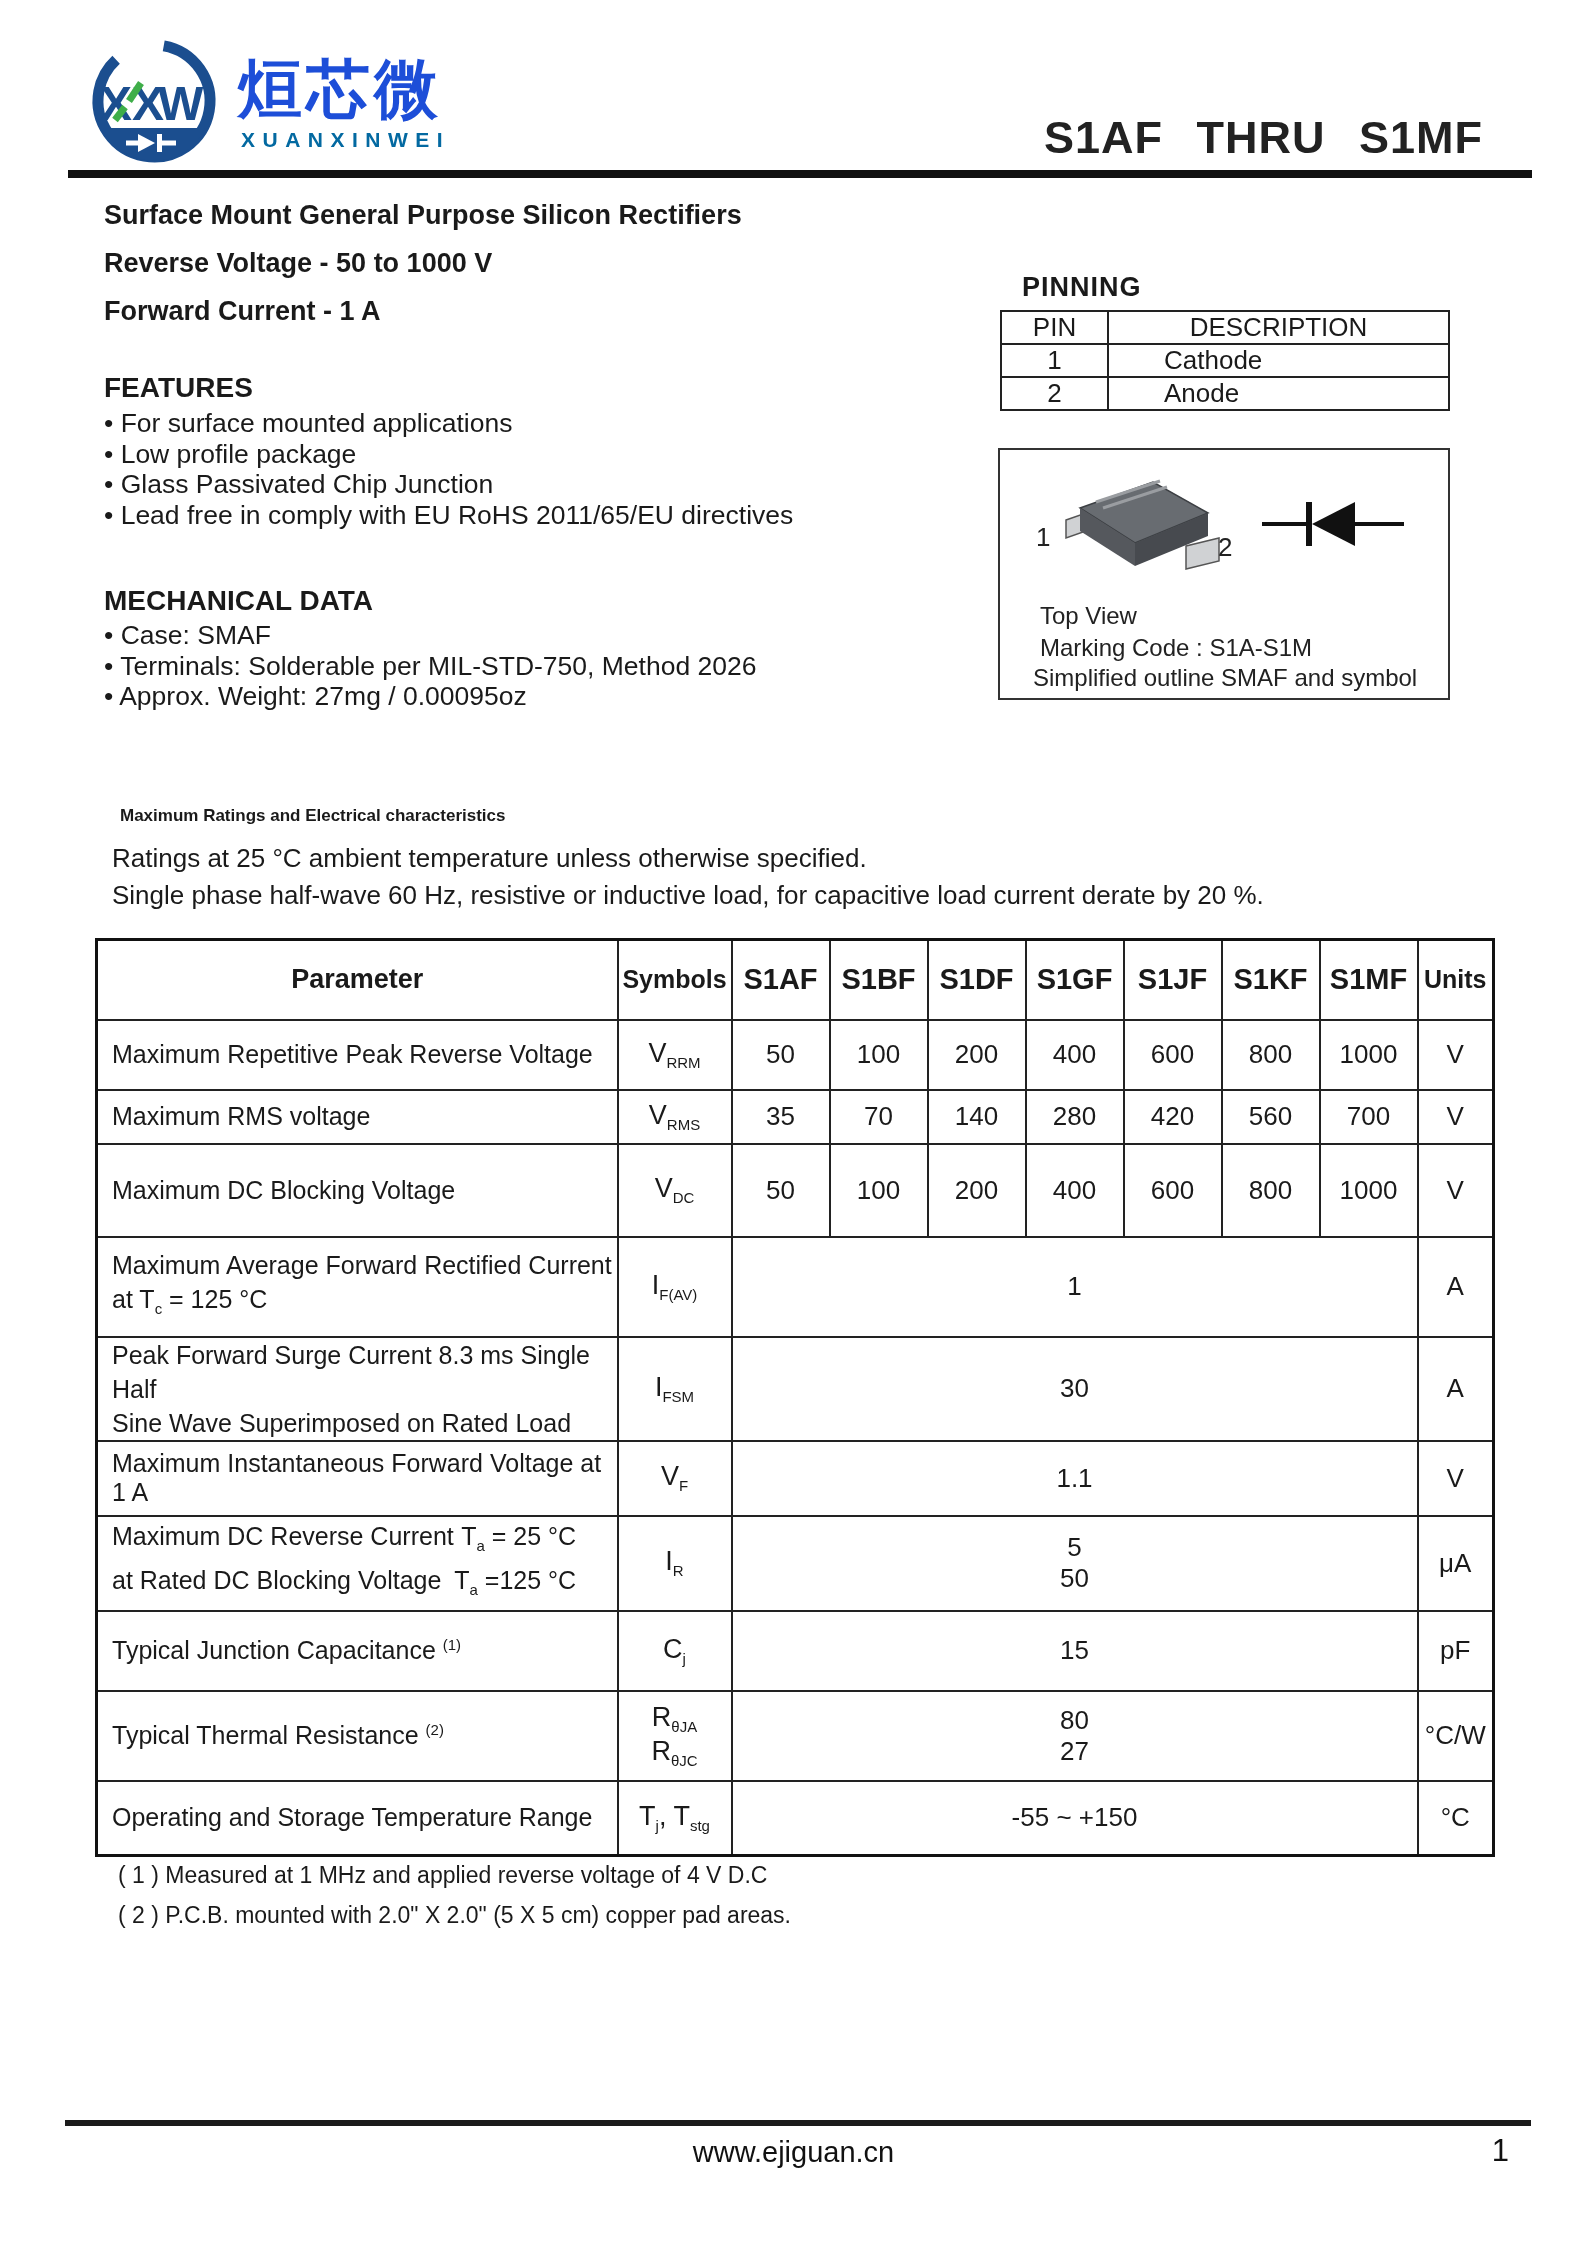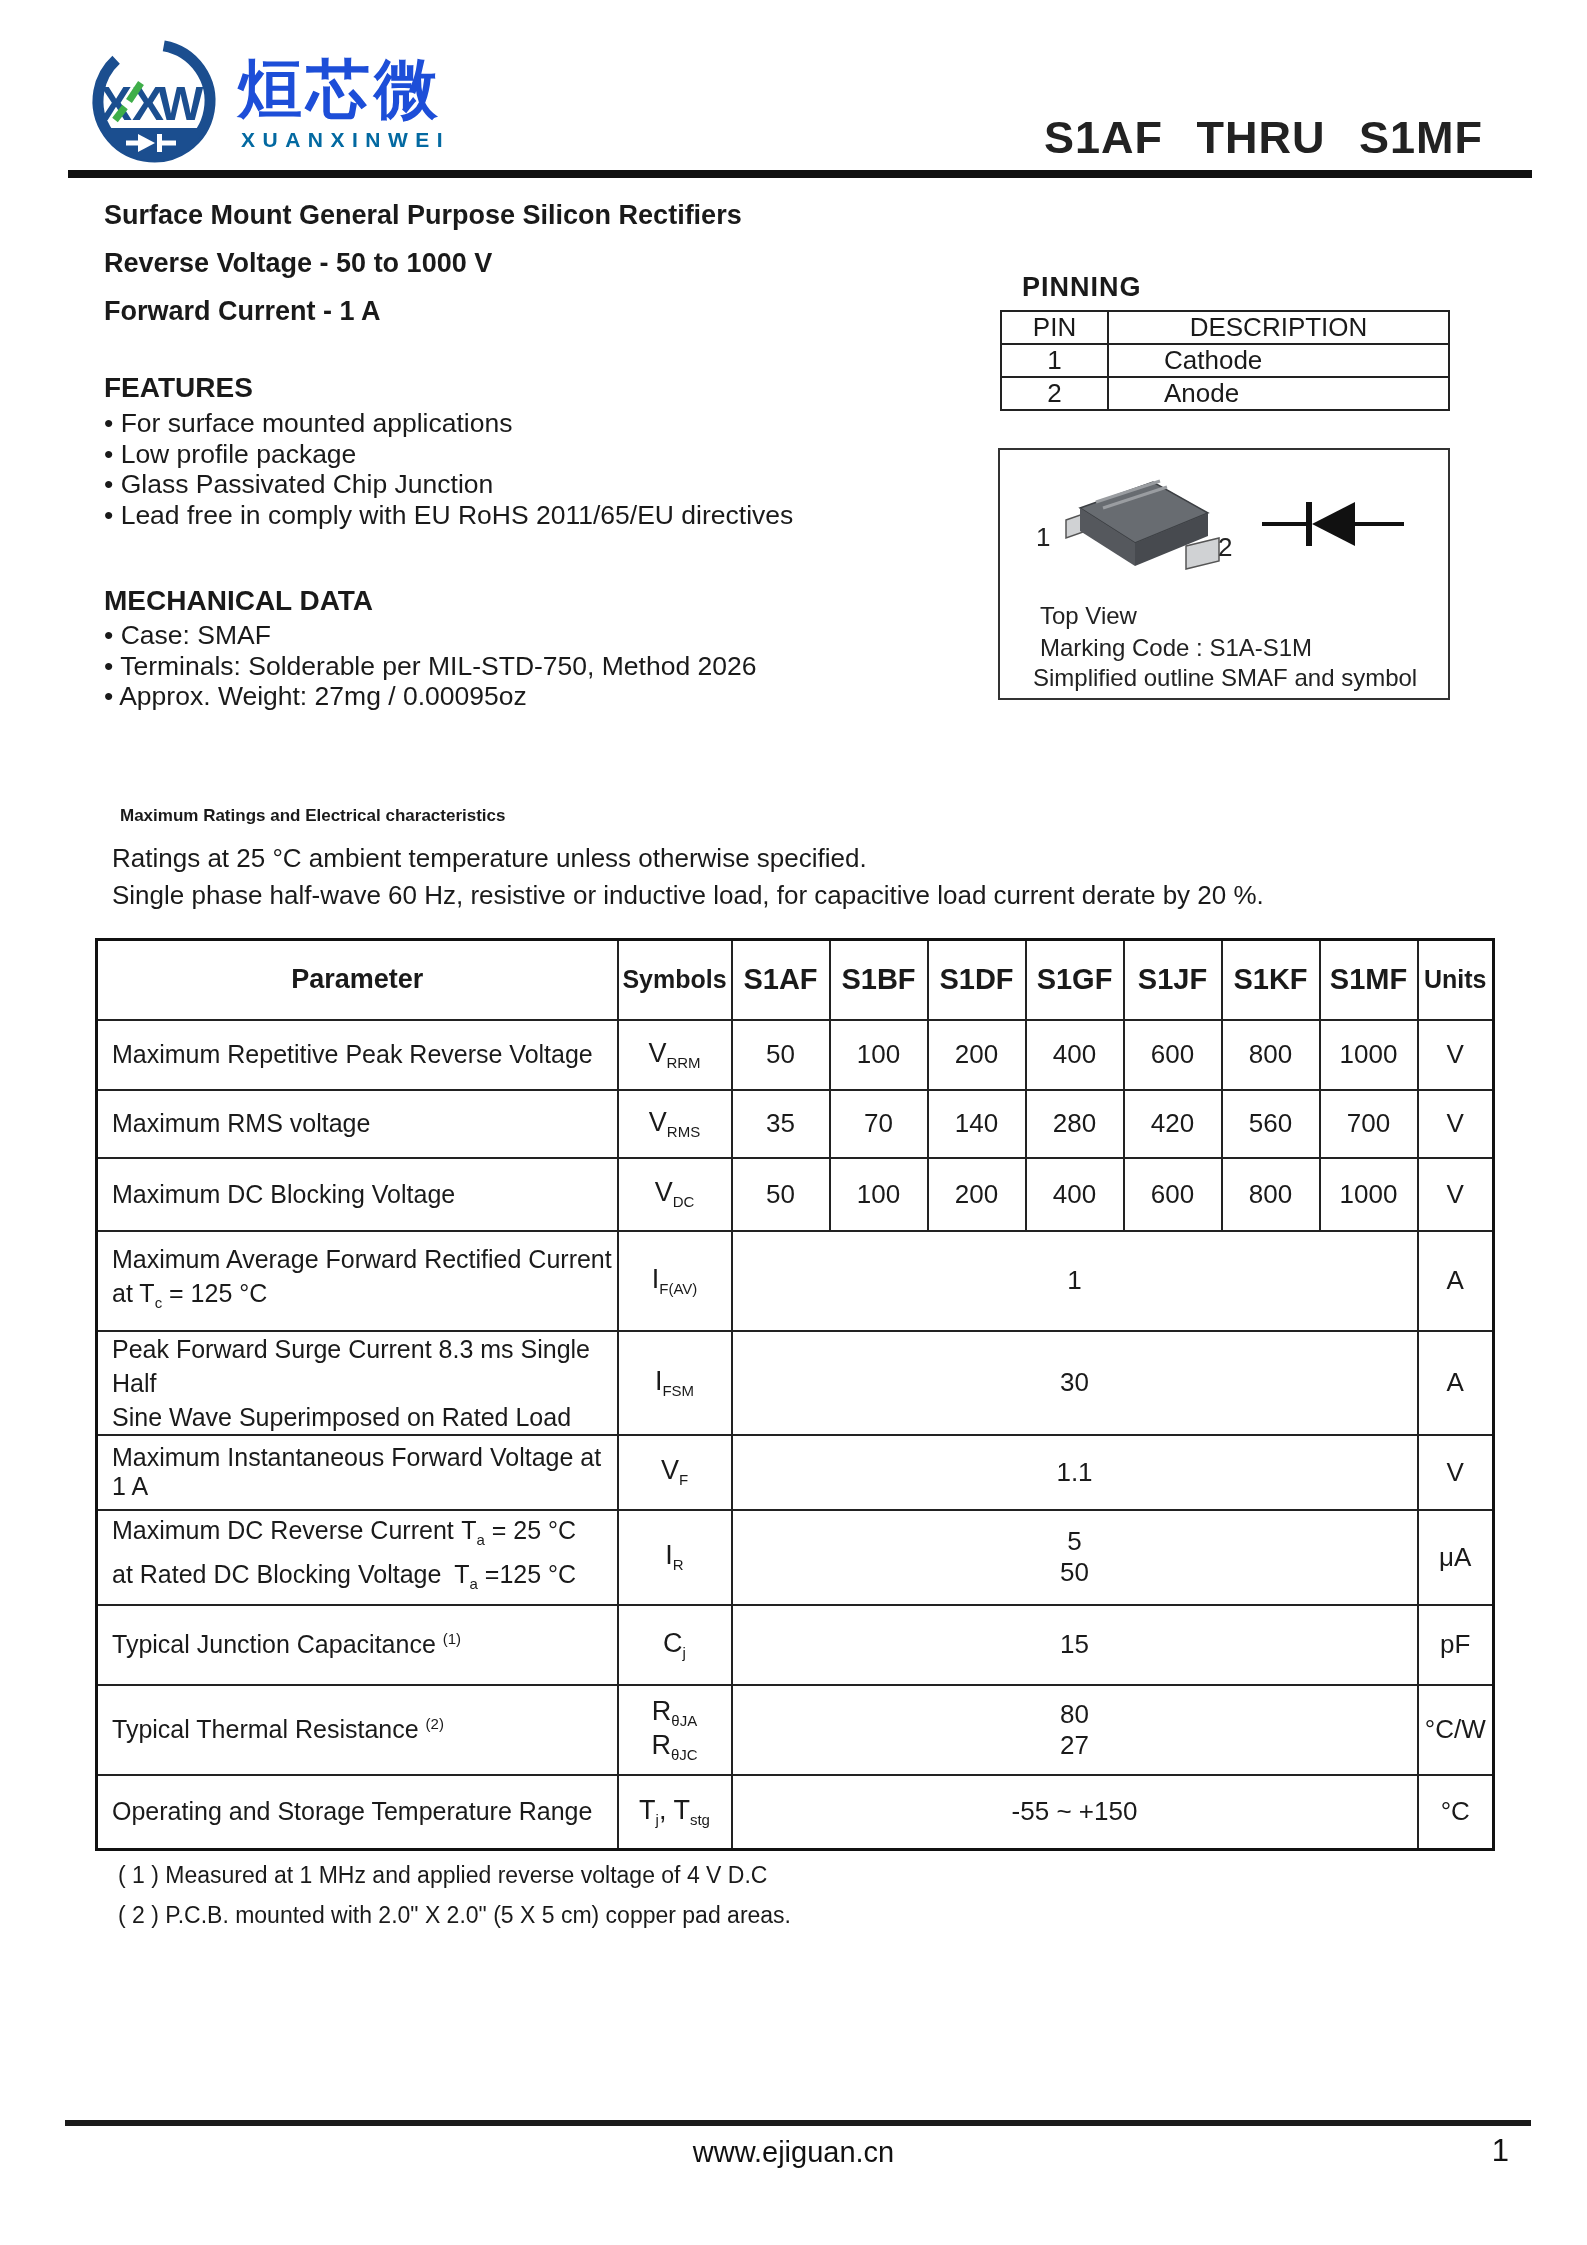--- a/index.html
+++ b/index.html
@@ -185,34 +185,34 @@
       <td>50</td>
       <td>100</td>
       <td>200</td>
       <td>400</td>
       <td>600</td>
       <td>800</td>
       <td>1000</td>
       <td>V</td>
     </tr>
 
-    <tr style="height:68px">
+    <tr style="height:54px">
       <td class="param">Maximum RMS voltage</td>
       <td class="sym"><span>V</span><sub>RMS</sub></td>
       <td>35</td>
       <td>70</td>
       <td>140</td>
       <td>280</td>
       <td>420</td>
       <td>560</td>
       <td>700</td>
       <td>V</td>
     </tr>
 
-    <tr style="height:73px">
+    <tr style="height:93px">
       <td class="param">Maximum DC Blocking Voltage</td>
       <td class="sym"><span>V</span><sub>DC</sub></td>
       <td>50</td>
       <td>100</td>
       <td>200</td>
       <td>400</td>
       <td>600</td>
       <td>800</td>
       <td>1000</td>
       <td>V</td>

